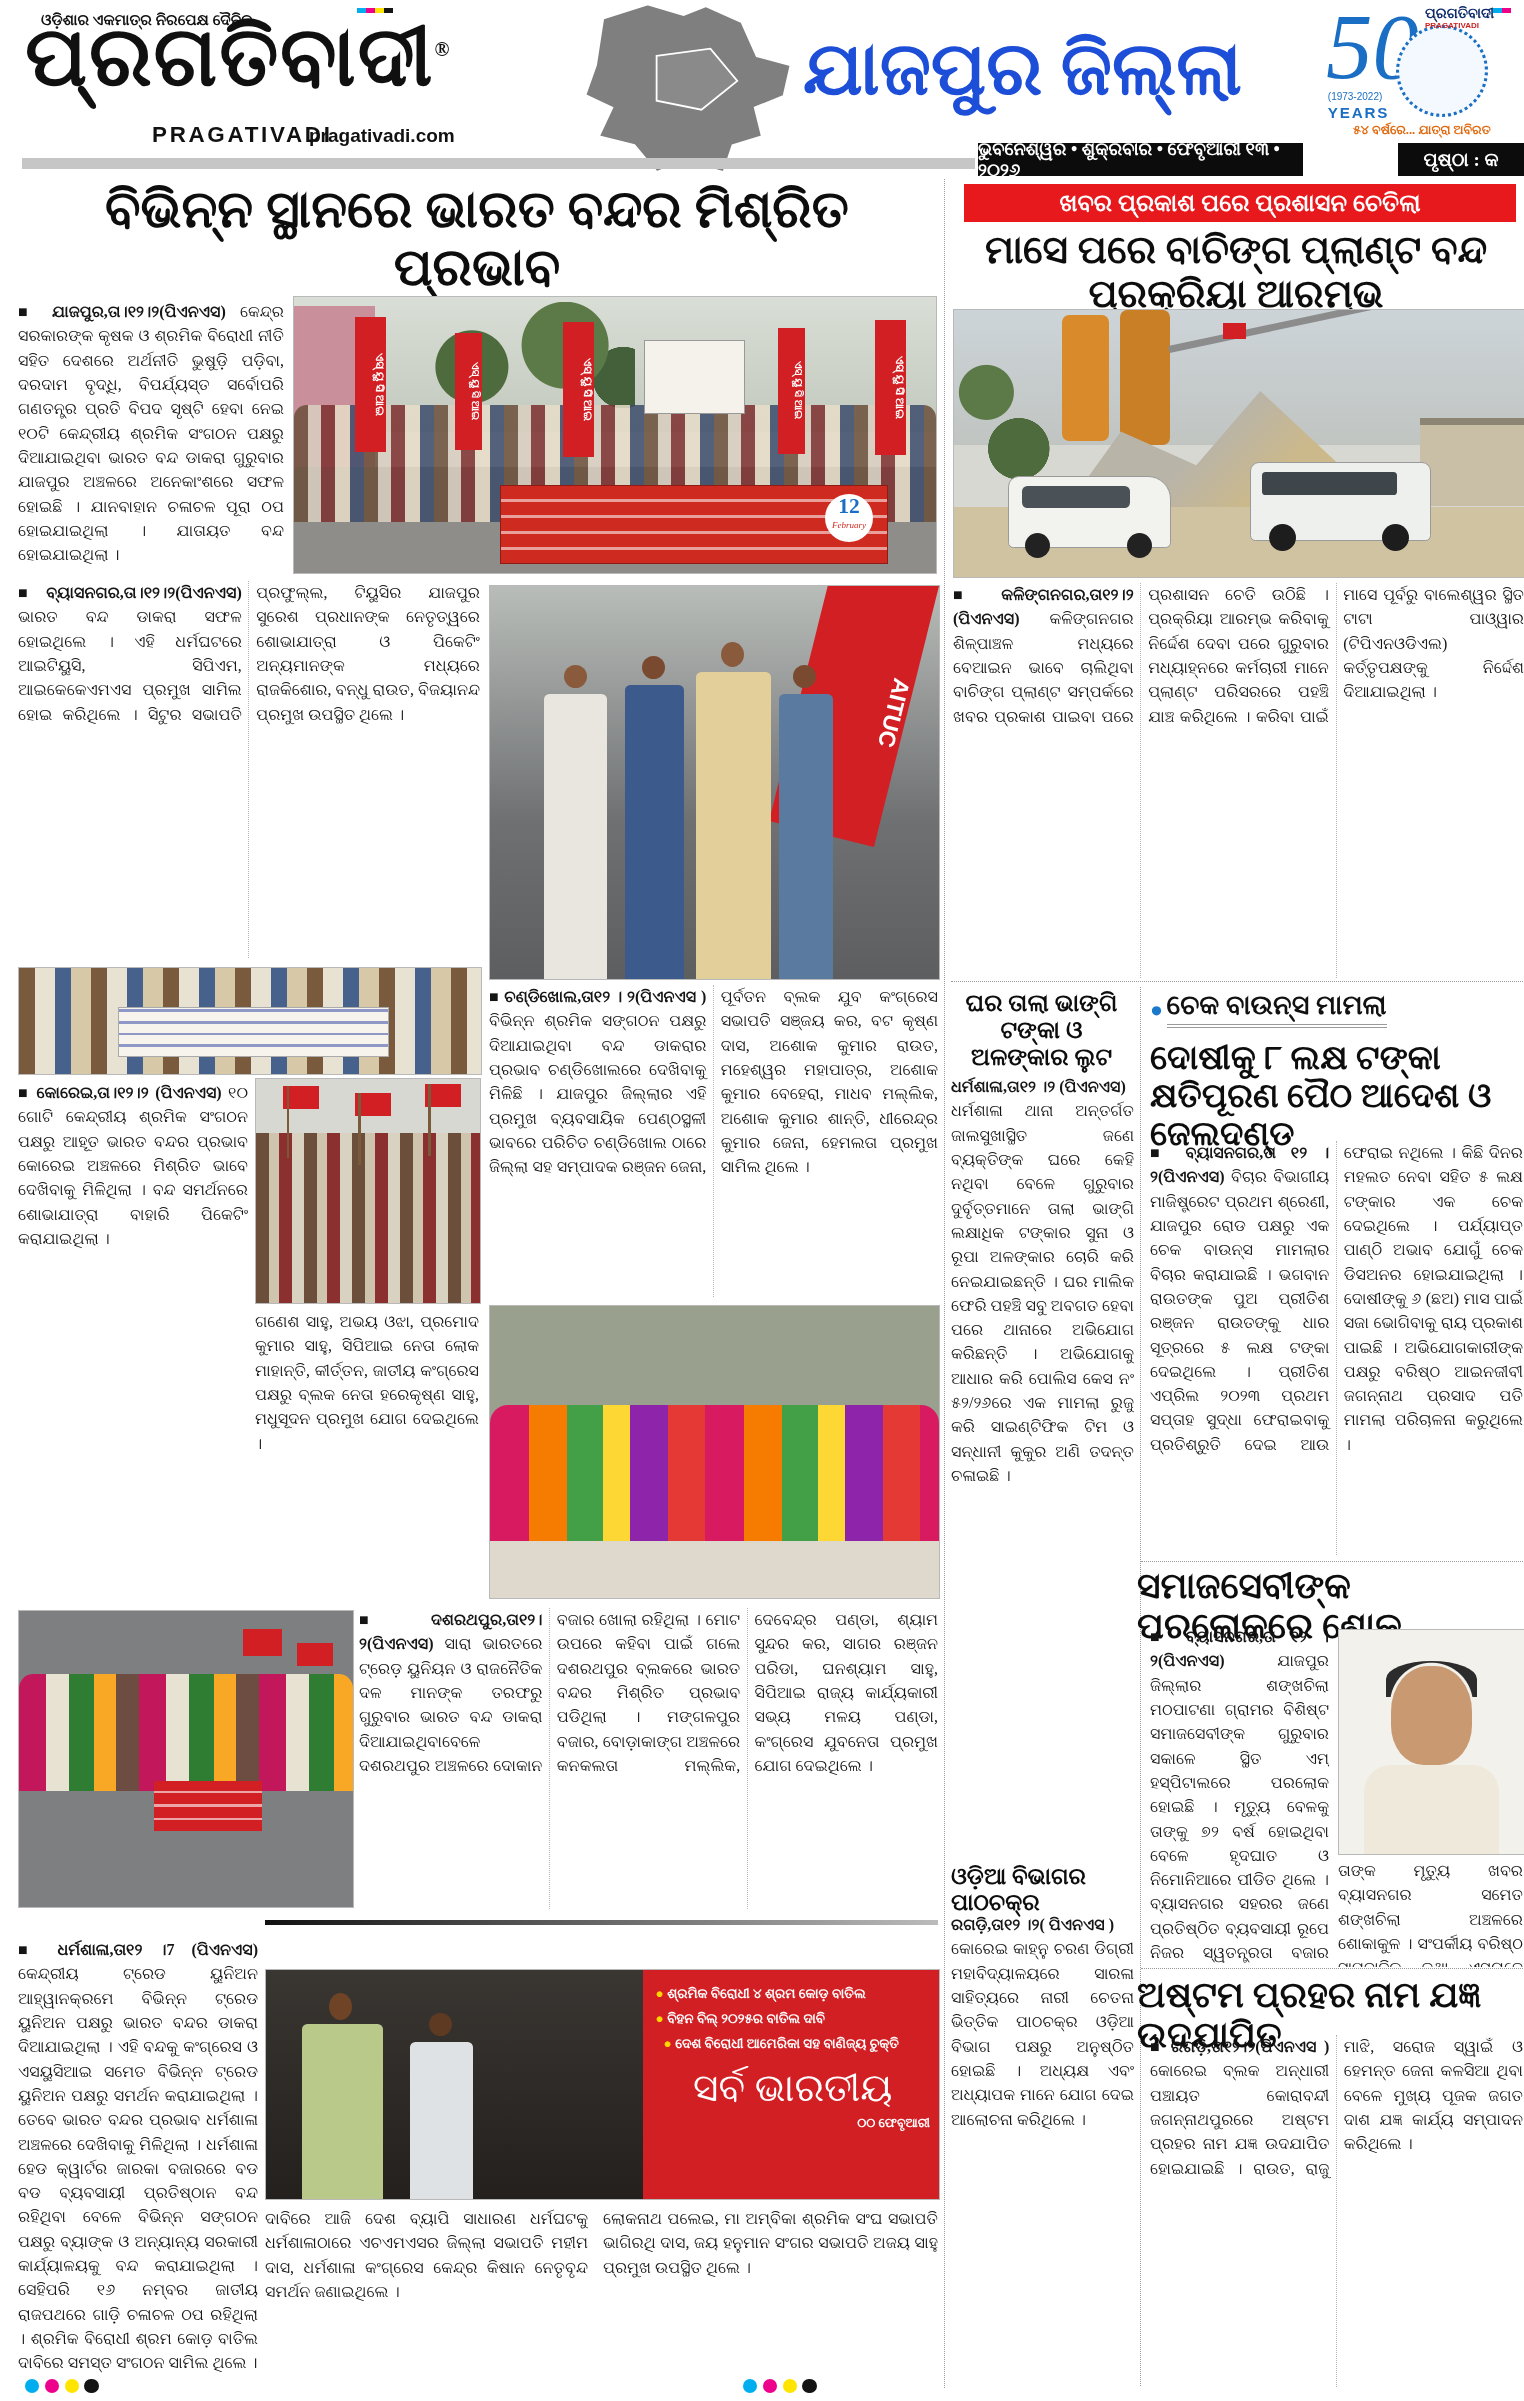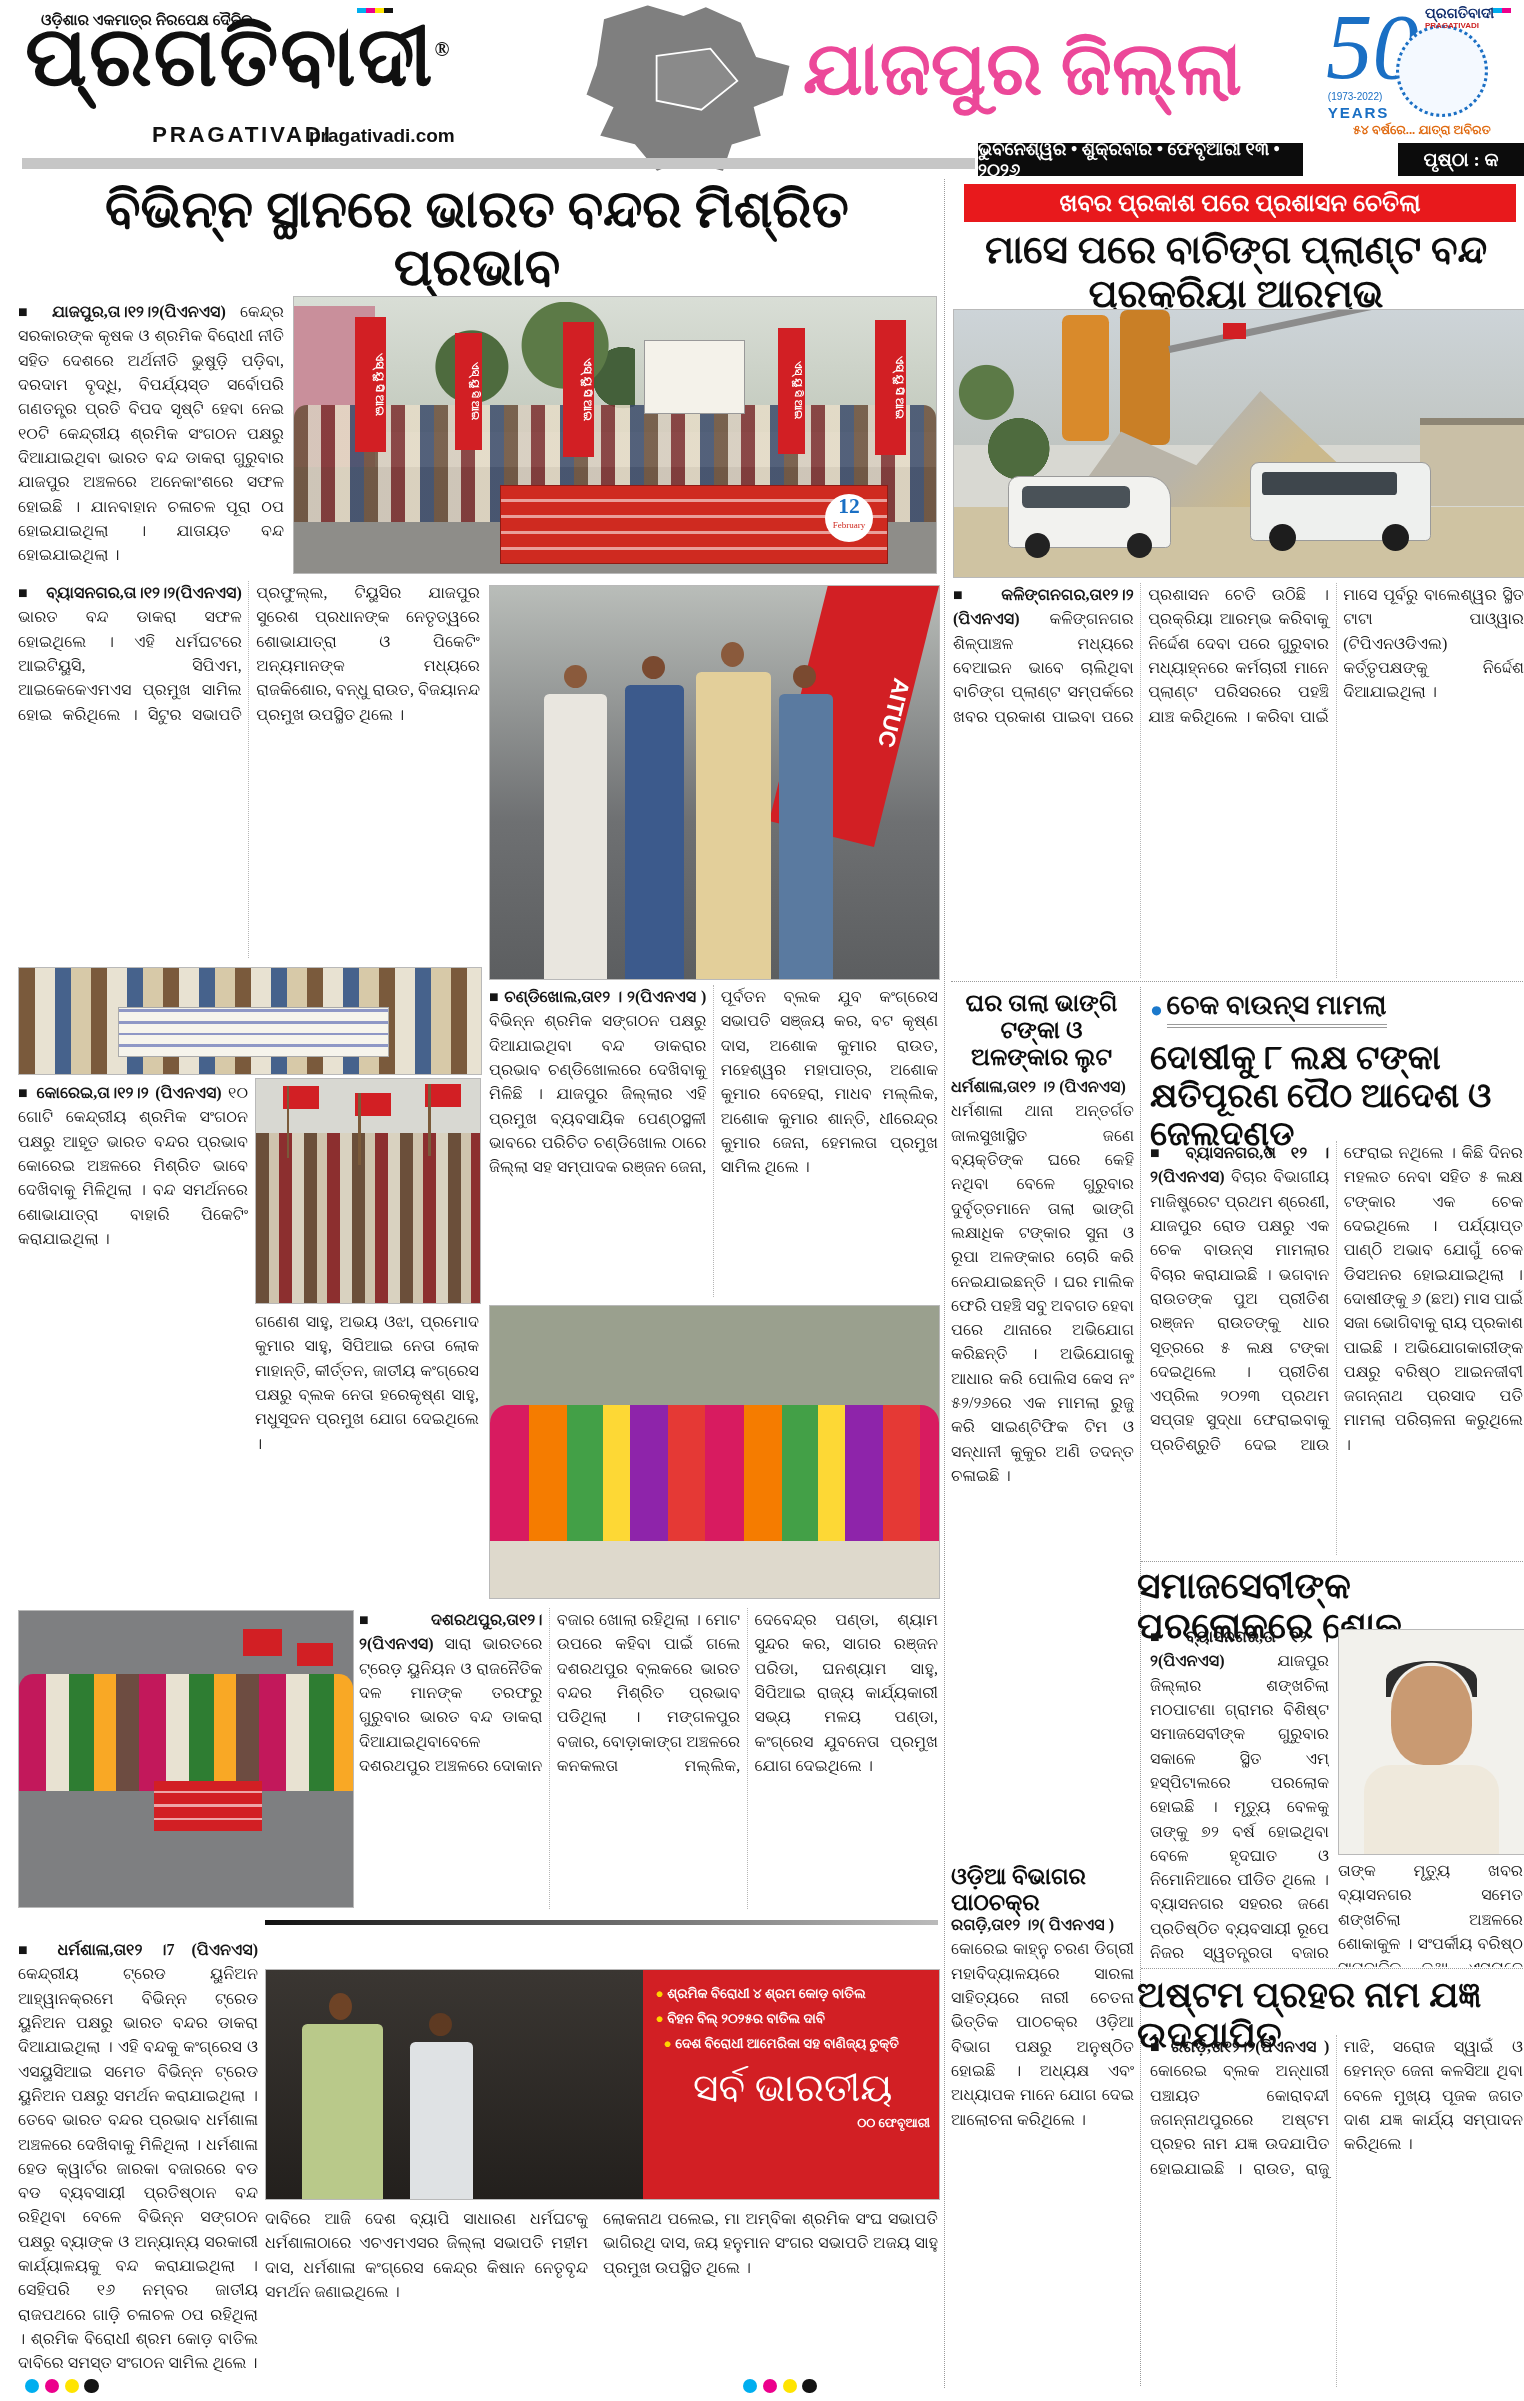--- a/index.html
+++ b/index.html
@@ -34,21 +34,21 @@
   <div class="abs" style="left:152px;top:122px;font-size:22.4px;font-weight:bold;letter-spacing:2.7px;font-family:'Liberation Sans',sans-serif;">PRAGATIVADI</div>
   <div class="abs" style="left:309px;top:125px;font-size:19px;font-weight:bold;font-family:'Liberation Sans',sans-serif;">pragativadi.com</div>
 
   <div class="abs" style="left:549px;top:1.8px;width:269px;height:175px;">
     <svg width="269" height="175" viewBox="0 0 300 195">
       <path d="M60,18 L110,2 L150,14 L175,4 L215,22 L232,60 L270,70 L262,105 L230,118 L238,150 L205,160 L195,190 L150,178 L120,190 L95,160 L55,150 L70,118 L40,104 L52,70 Z" fill="#7f7f7f" stroke="#fff" stroke-width="3"></path>
       <path d="M120,60 L180,52 L210,88 L170,120 L120,110 Z" fill="#8a8a8a" stroke="#fff" stroke-width="2"></path>
     </svg>
   </div>
 
-  <div class="abs" style="left:803px;top:25px;width:502px;font-size:74px;font-weight:bold;color:#ec4899;line-height:1.2;">ଯାଜପୁର ଜିଲ୍ଲା</div>
+  <div class="abs" style="left:803px;top:25px;width:502px;font-size:74px;font-weight:bold;color:#1d4ed8;line-height:1.2;">ଯାଜପୁର ଜିଲ୍ଲା</div>
 
   <div class="abs" style="left:1326px;top:5.4px;width:196px;height:135px;">
     <span class="abs" style="left:0;top:-5.4px;font-size:93px;font-weight:normal;color:#1a6fc4;font-style:italic;line-height:1;">50</span>
     <span class="abs" style="left:70px;top:20px;width:86px;height:86px;border-radius:50%;border:3.6px dotted #1a6fc4;background:#f4f9ff;"></span>
     <span class="abs" style="left:99px;top:0px;font-size:14.4px;font-weight:bold;color:#0d2a6b;">ପ୍ରଗତିବାଦୀ</span>
     <span class="abs" style="left:99px;top:16px;font-size:8px;font-weight:bold;color:#c22;font-family:'Liberation Sans',sans-serif;">PRAGATIVADI</span>
     <span class="abs" style="left:1.8px;top:86px;font-size:10px;color:#1a6fc4;font-family:'Liberation Sans',sans-serif;">(1973-2022)</span>
     <span class="abs" style="left:1.8px;top:99px;font-size:15.2px;font-weight:bold;color:#1a6fc4;letter-spacing:1.8px;font-family:'Liberation Sans',sans-serif;">YEARS</span>
     <span class="abs" style="left:27px;top:118px;font-size:12.6px;color:#e06a10;font-weight:bold;">୫୪ ବର୍ଷରେ... ଯାତ୍ରା ଅବିରତ</span>
   </div>
@@ -77,21 +77,21 @@
     <div class="abs" style="left:0;top:108px;width:642px;height:117px;border-radius:12.6px 12.6px 0 0;background:repeating-linear-gradient(90deg,#6b4f3a 0 14.4px,#d9cfc0 14.4px 27px,#7d2f2f 27px 41px,#e7ddc8 41px 56px,#3c4c6b 56px 70px);opacity:.85;"></div>
     <div class="redflag" style="left:61px;top:20px;width:30.5px;height:135px;writing-mode:vertical-rl;color:#fff;font-size:11.7px;font-weight:bold;text-align:center;">ଏସ୍ ୟୁ ସି ଆଇ</div>
     <div class="redflag" style="left:161px;top:36px;width:27px;height:117px;writing-mode:vertical-rl;color:#fff;font-size:10.8px;font-weight:bold;text-align:center;">ଏସ୍ ୟୁ ସି ଆଇ</div>
     <div class="redflag" style="left:269px;top:25px;width:30.5px;height:135px;writing-mode:vertical-rl;color:#fff;font-size:11.7px;font-weight:bold;text-align:center;">ଏସ୍ ୟୁ ସି ଆଇ</div>
     <div class="abs" style="left:350px;top:43px;width:99px;height:72px;background:#f4f2ea;border:1.8px solid #999;"></div>
     <div class="redflag" style="left:484px;top:30.5px;width:27px;height:126px;writing-mode:vertical-rl;color:#fff;font-size:10.8px;font-weight:bold;text-align:center;">ଏସ୍ ୟୁ ସି ଆଇ</div>
     <div class="redflag" style="left:581px;top:23px;width:30.5px;height:135px;writing-mode:vertical-rl;color:#fff;font-size:11.7px;font-weight:bold;text-align:center;">ଏସ୍ ୟୁ ସି ଆଇ</div>
     <div class="abs" style="left:206px;top:188px;width:386px;height:77px;background:#cf2a20;border:1.8px solid #8e1b14;background-image:repeating-linear-gradient(0deg,transparent 0 12.6px,rgba(255,255,255,.55) 12.6px 16px);"></div>
     <div class="abs" style="left:531px;top:197px;width:48px;height:48px;border-radius:50%;background:#fff;text-align:center;">
       <span style="display:block;font-size:21.5px;font-weight:bold;color:#1a6fc4;line-height:1.2;">12</span>
-      <span style="display:block;font-size:9px;color:#cf2a20;">February</span>
+      <span style="display:block;font-size:9px;color:#cf2a20;font-style:italic;">February</span>
     </div>
   </div>
 
   <div class="abs body-text cols2" style="left:18px;top:581px;width:462px;height:377px;">
     <b class="byline">■ ବ୍ୟାସନଗର,ତା।୧୨।୨(ପିଏନଏସ)</b>
     <span>ଭାରତ ବନ୍ଦ ଡାକରା ସଫଳ ହୋଇଥିଲେ । ଏହି ଧର୍ମଘଟରେ ଆଇଟିୟୁସି, ସିପିଏମ, ଆଇକେକେଏମଏସ ପ୍ରମୁଖ ସାମିଲ ହୋଇ କରିଥିଲେ । ସିଟୁର ସଭାପତି ପ୍ରଫୁଲ୍ଲ, ଟିୟୁସିର ଯାଜପୁର ସୁରେଶ ପ୍ରଧାନଙ୍କ ନେତୃତ୍ୱରେ ଶୋଭାଯାତ୍ରା ଓ ପିକେଟିଂ ଅନ୍ୟମାନଙ୍କ ମଧ୍ୟରେ ରାଜକିଶୋର, ବନ୍ଧୁ ରାଉତ, ବିଜୟାନନ୍ଦ ପ୍ରମୁଖ ଉପସ୍ଥିତ ଥିଲେ ।</span>
   </div>
 
   <div class="photo" style="left:489px;top:585px;width:449px;height:393px;">
     <div class="abs" style="left:0;top:0;width:449px;height:393px;background:linear-gradient(#b9bdb9,#6e7072 60%,#5c5e60);"></div>

